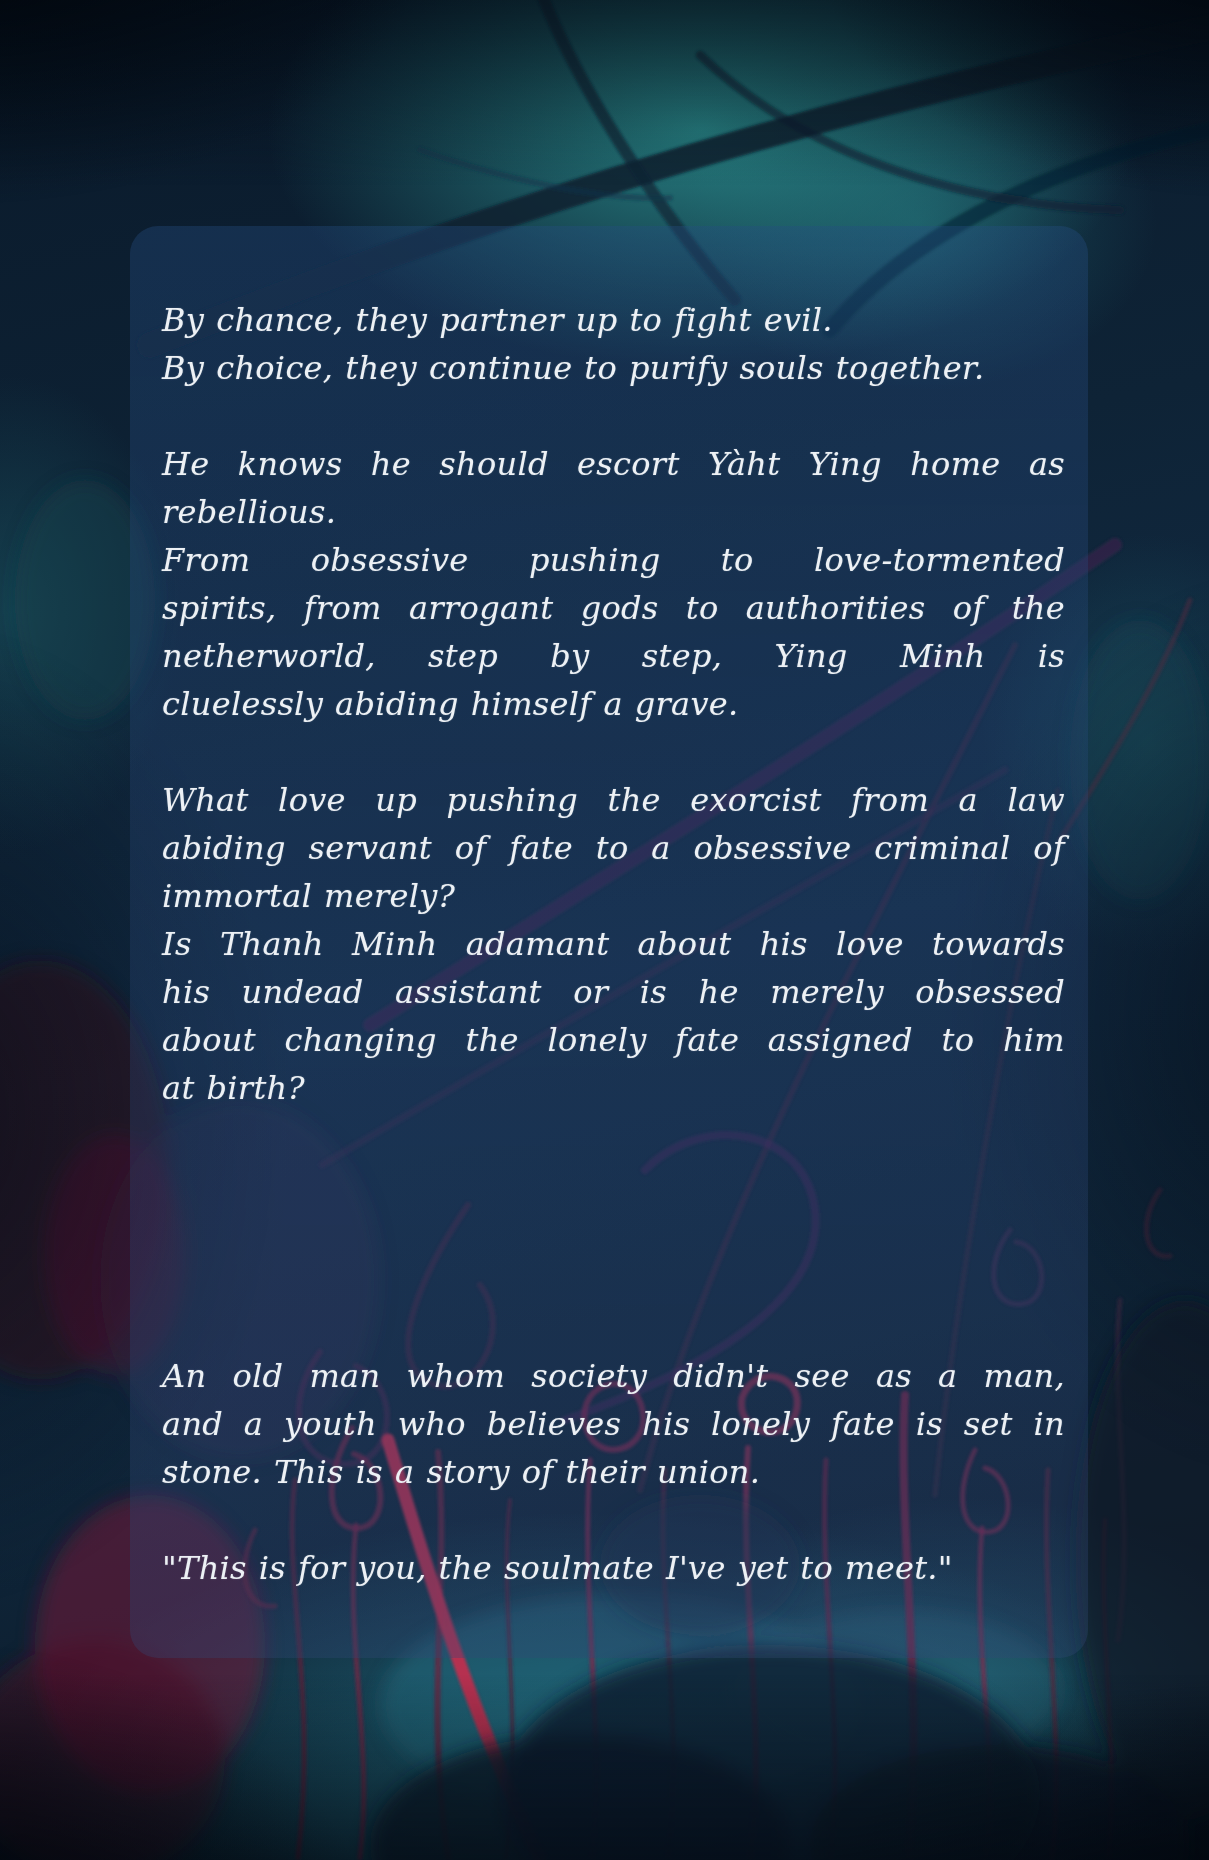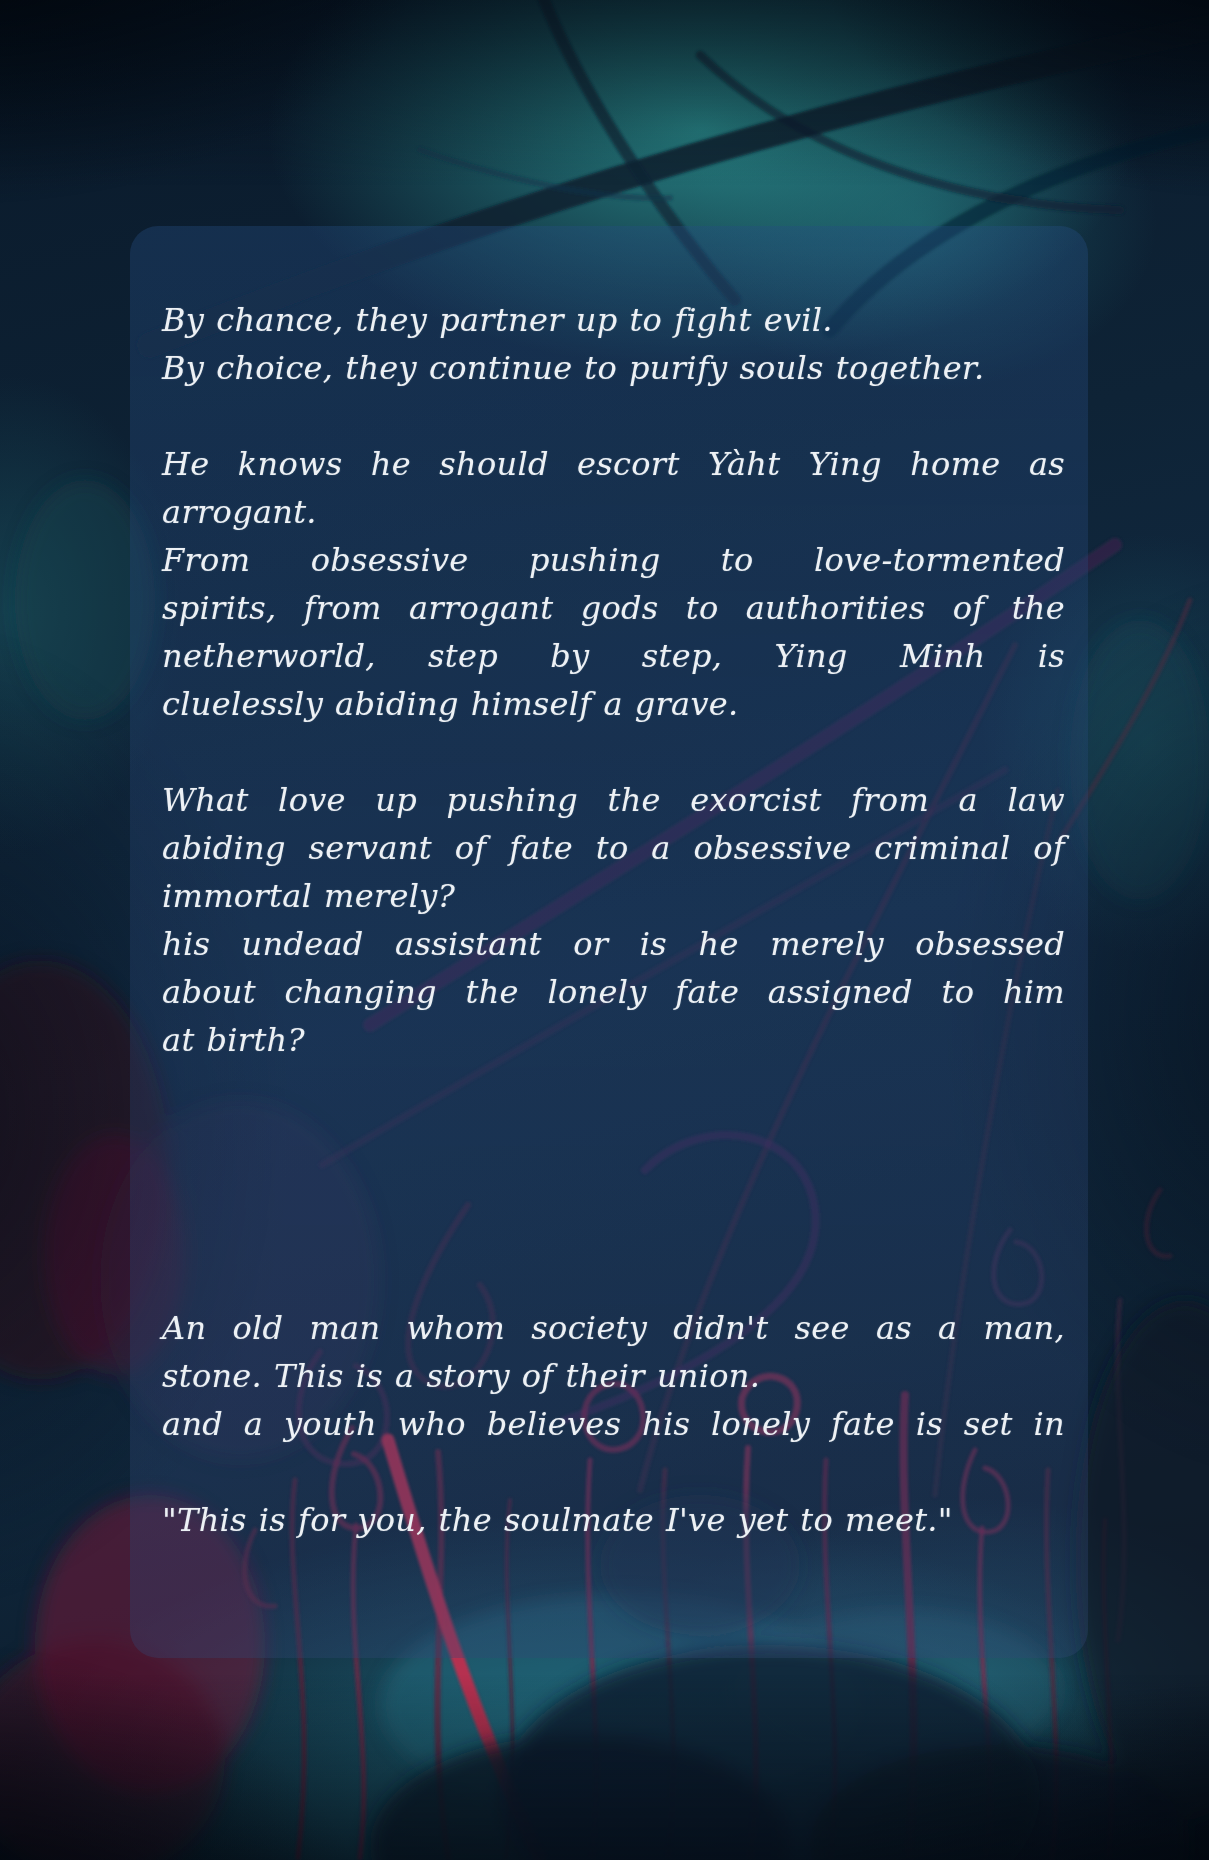--- a/index.html
+++ b/index.html
@@ -133,40 +133,41 @@
 
   <div class="textblock">
 
     <div class="para">
       <div class="line">By chance, they partner up to fight evil.</div>
       <div class="line">By choice, they continue to purify souls together.</div>
     </div>
 
     <div class="para">
       <div class="line j">He knows he should escort Yàht Ying home as</div>
-      <div class="line">arrogant.</div>
+      <div class="line">rebellious.</div>
       <div class="line j">From obsessive pushing to love-tormented</div>
       <div class="line j">spirits, from arrogant gods to authorities of the</div>
       <div class="line j">netherworld, step by step, Ying Minh is</div>
       <div class="line">cluelessly abiding himself a grave.</div>
     </div>
 
     <div class="para">
       <div class="line j">What love up pushing the exorcist from a law</div>
       <div class="line j">abiding servant of fate to a obsessive criminal of</div>
       <div class="line">immortal merely?</div>
+      <div class="line j">Is Thanh Minh adamant about his love towards</div>
       <div class="line j">his undead assistant or is he merely obsessed</div>
       <div class="line j">about changing the lonely fate assigned to him</div>
       <div class="line">at birth?</div>
     </div>
 
     <div class="para gap-large">
       <div class="line j">An old man whom society didn't see as a man,</div>
+      <div class="line j">and a youth who believes his lonely fate is set in</div>
       <div class="line">stone. This is a story of their union.</div>
-      <div class="line j">and a youth who believes his lonely fate is set in</div>
     </div>
 
     <div class="para">
       <div class="line">"This is for you, the soulmate I've yet to meet."</div>
     </div>
 
   </div>
 </div>
 
 </body></html>

